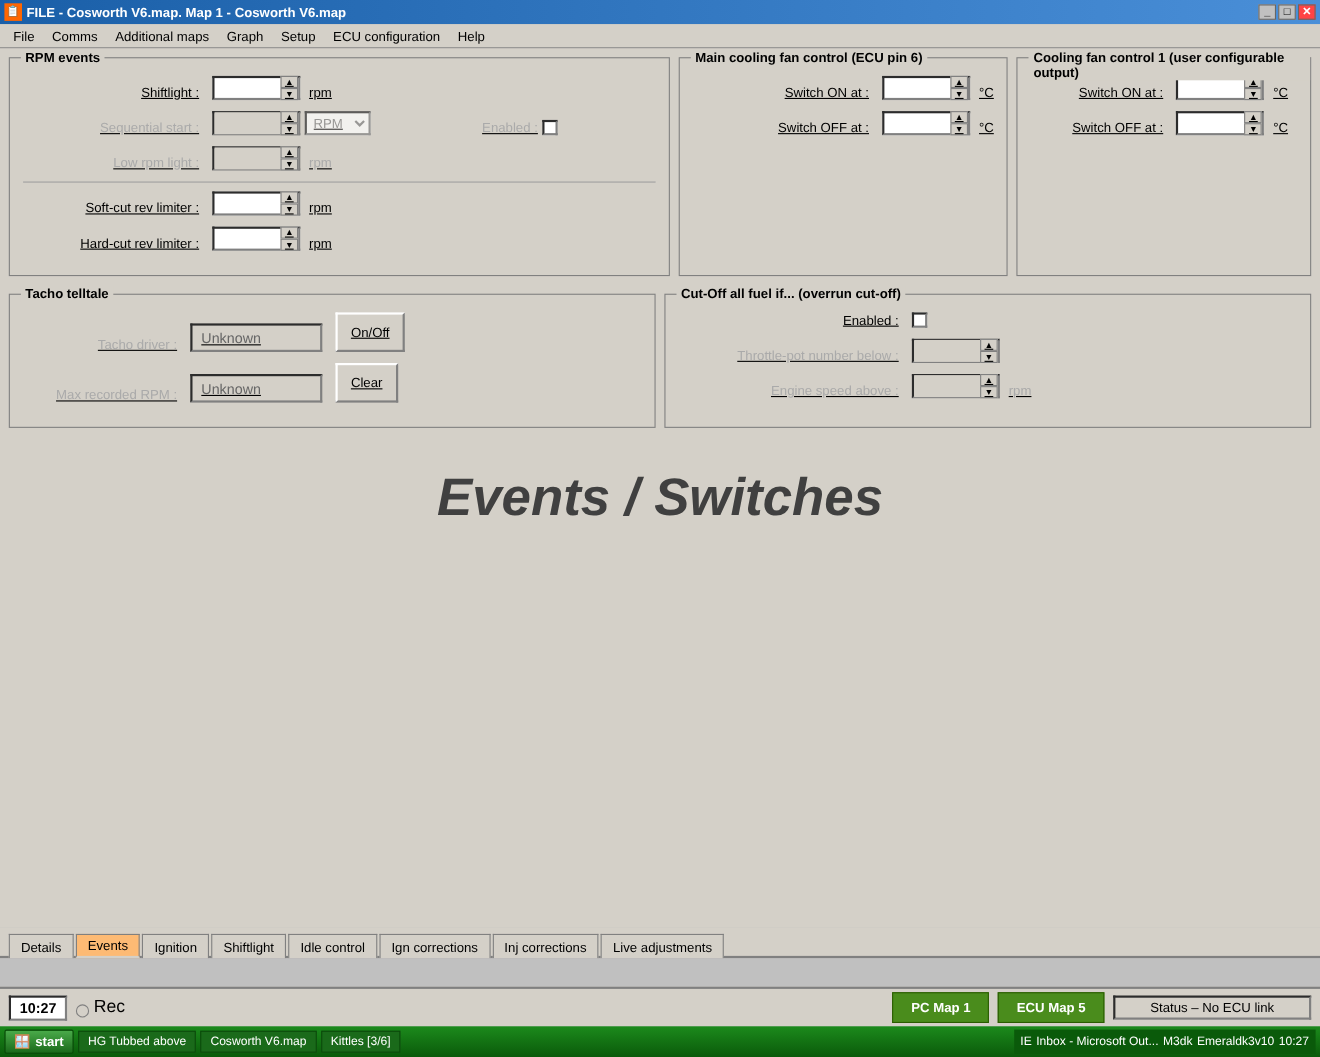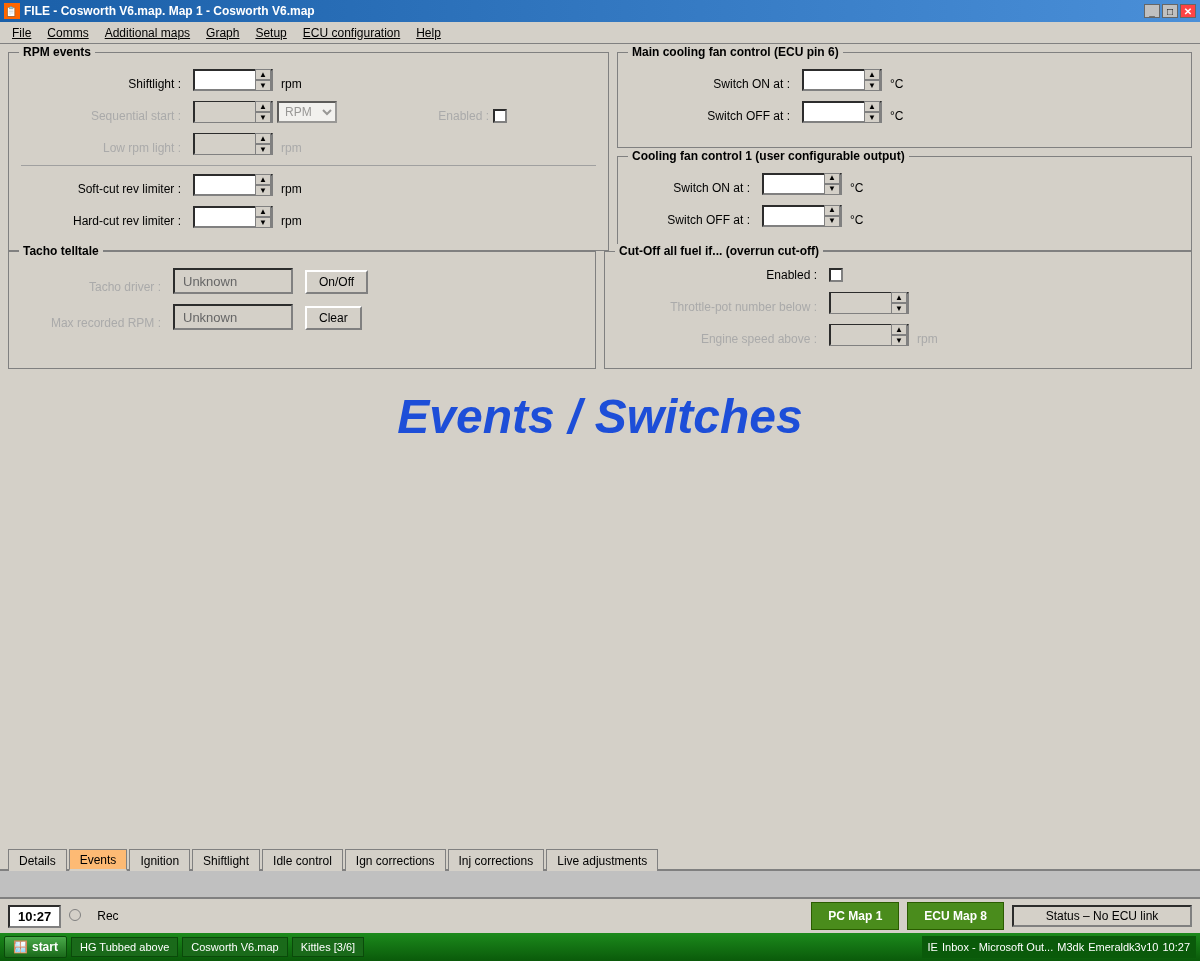--- a/index.html
+++ b/index.html
@@ -57,41 +57,41 @@
     }
 
     
     .menu-bar {
       background: #d4d0c8;
       height: 22px;
       display: flex;
       align-items: center;
       padding: 0 4px;
       border-bottom: 1px solid #808080;
-      text-decoration: underline;
     }
     .menu-item {
       padding: 2px 8px;
       cursor: pointer;
       font-size: 12px;
       color: #000;
     }
 
     
     .main-area {
       background: #d4d0c8;
       padding: 8px;
       height: calc(961px - 22px - 22px - 60px - 30px - 28px);
     }
 
     
     .groups-row {
       display: flex;
       gap: 8px;
-      margin-bottom: 0;
+      margin-bottom: 16px;
+      text-decoration: underline;
     }
 
     
     .group-box {
       border: 1px solid #808080;
       background: #d4d0c8;
       position: relative;
       padding: 16px 12px 12px 12px;
       flex: 1;
     }
@@ -193,39 +193,39 @@
       background: #d4d0c8;
       height: 26px;
       min-width: 120px;
       padding: 0 8px;
       font-size: 13px;
       color: #666;
     }
 
     
     .win-button {
-      height: 24px;
+      height: 36px;
       background: #d4d0c8;
       border-top: 2px solid #ffffff;
       border-left: 2px solid #ffffff;
       border-right: 2px solid #808080;
       border-bottom: 2px solid #808080;
       padding: 0 12px;
       font-size: 12px;
       cursor: pointer;
       display: inline-flex;
       align-items: center;
       justify-content: center;
     }
 
     
     .big-title {
       text-align: center;
       font-size: 48px;
-      color: #1d4ed8;
+      color: #404040;
       font-weight: bold;
       padding: 20px 0 10px 0;
       font-style: italic;
     }
 
     
     .tabs-bar {
       display: flex;
       align-items: flex-end;
       padding: 0 8px;
@@ -273,23 +273,23 @@
       background: white;
       border: 2px inset #808080;
       padding: 2px 8px;
       font-size: 13px;
       font-weight: bold;
       min-width: 50px;
       text-align: center;
     }
     .rec-indicator {
       display: flex;
-      align-items: flex-start;
-      gap: 16px;
-      font-size: 12px;
+      align-items: flex-end;
+      gap: 4px;
+      font-size: 16px;
       min-width: 80px;
     }
     .rec-dot {
       width: 12px;
       height: 12px;
       border-radius: 50%;
       border: 1px solid #808080;
       background: transparent;
       display: inline-block;
     }
@@ -473,21 +473,21 @@
           <input type="text" style="">
           <div class="spinbox-btns">
             <div class="spinbox-btn">▲</div>
             <div class="spinbox-btn">▼</div>
           </div>
         </div>
         <span class="unit-label">rpm</span>
       </div>
     </div>
 
-    <div style="flex:1;display:flex;flex-direction:column;gap:8px;">
+    <div style="flex:1;display:flex;gap:8px;">
 
       <div class="group-box">
         <div class="group-box-title">Main cooling fan control (ECU pin 6)</div>
 
         <div class="form-row">
           <span class="form-label-dark" style="min-width:160px;text-align:right;">Switch ON at :</span>
           <div class="spinbox" style="margin-left:8px;">
             <input type="text" style="">
             <div class="spinbox-btns">
               <div class="spinbox-btn">▲</div>
@@ -613,21 +613,21 @@
 </div>
 
 <div class="status-bar">
   <div class="status-time">10:27</div>
   <div class="rec-indicator">
     <div class="rec-dot"></div>
     <span>Rec</span>
   </div>
   <div class="status-spacer"></div>
   <button class="green-btn">PC Map 1</button>
-  <button class="green-btn">ECU Map 8</button>
+  <button class="green-btn">ECU Map 5</button>
   <div class="status-text">Status – No ECU link</div>
 </div>
 
 <div class="taskbar">
   <div class="start-btn">
     <span>🪟</span>
     <span>start</span>
   </div>
   <div class="taskbar-item">HG Tubbed above</div>
   <div class="taskbar-item">Cosworth V6.map</div>

